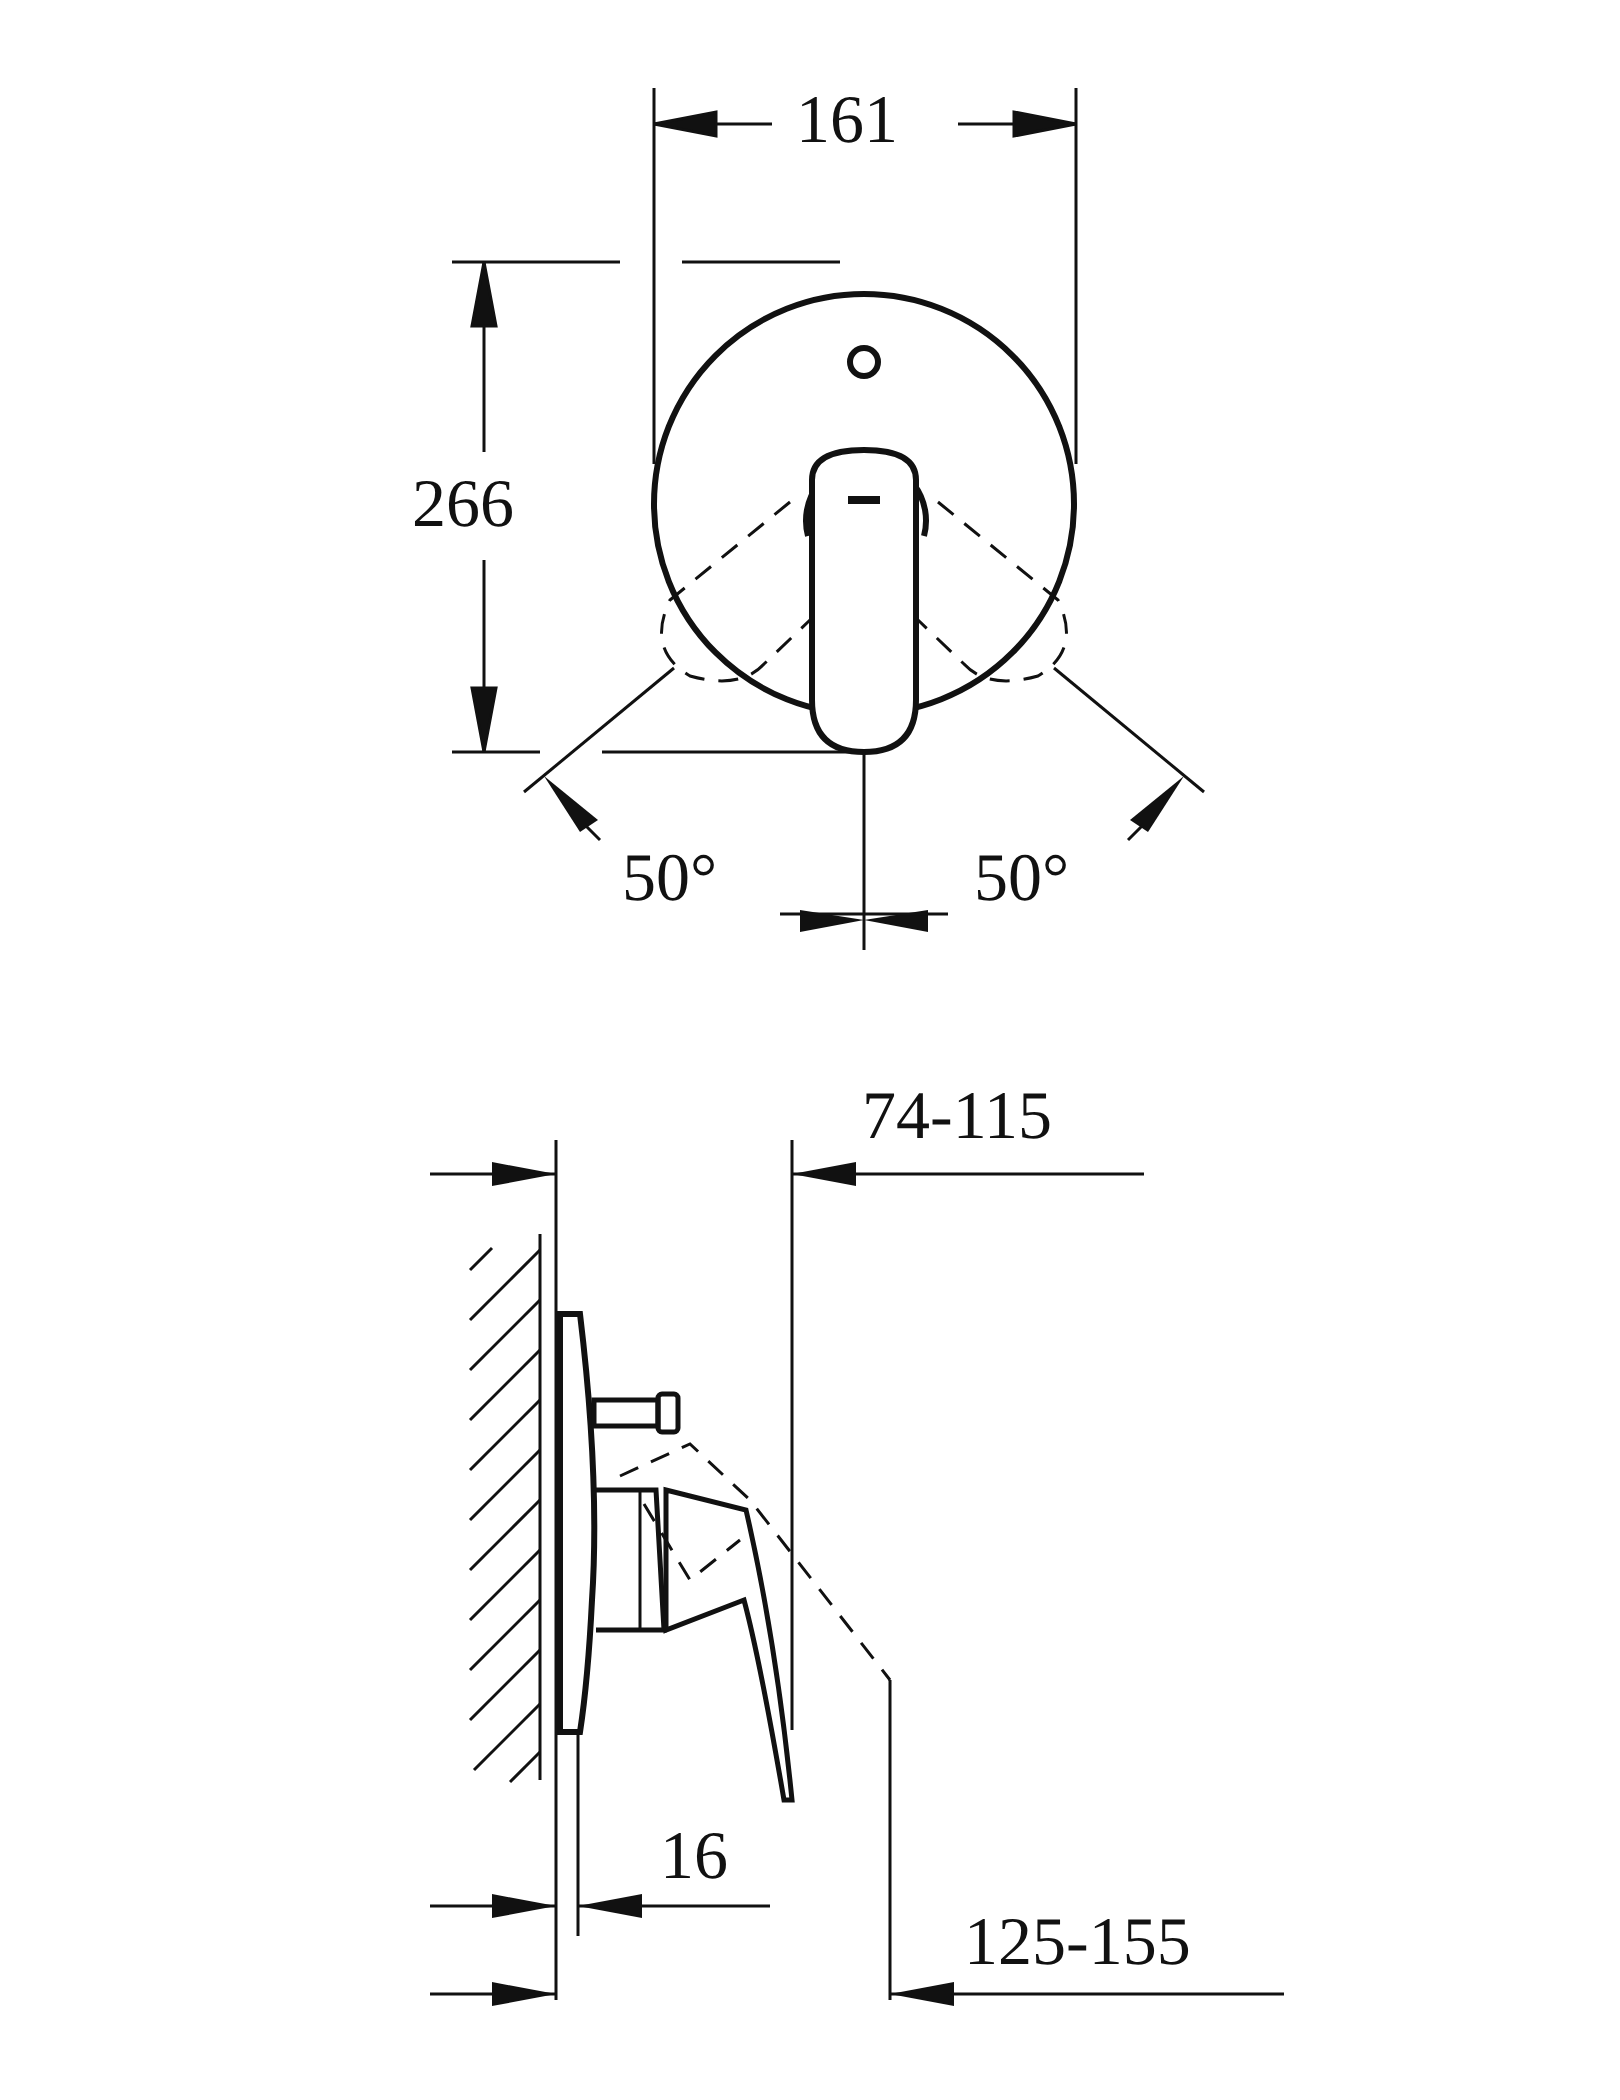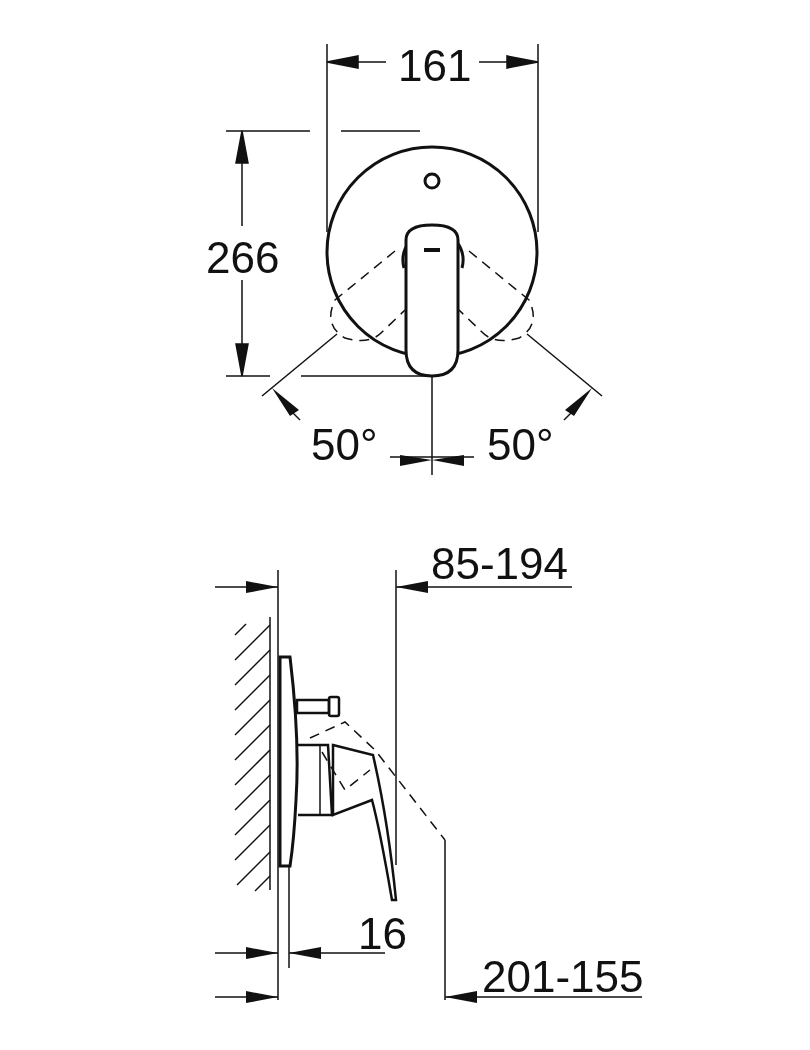--- a/index.html
+++ b/index.html
@@ -1,18 +1,18 @@
 <!DOCTYPE html>
 <html><head>
 <meta charset="utf-8">
 <style>
   html, body { margin: 0; padding: 0; background: #ffffff; }
   body { width: 810px; height: 1050px; overflow: hidden; position: relative; }
   svg { position: absolute; left: 0; top: 0; }
-  .lbl { position: absolute; font-family: Liberation Sans, sans-serif; font-size: 44px; color: #111; line-height: 1; white-space: nowrap; }
+  .lbl { position: absolute; font-family: Liberation Serif, serif; font-size: 34px; color: #111; line-height: 1; white-space: nowrap; }
 </style>
 </head>
 <body>
 
 <svg width="810" height="1050" viewBox="0 0 810 1050">
   <defs>
     <marker id="arr" viewBox="0 0 10 10" refX="10" refY="5" markerWidth="10" markerHeight="10" markerUnits="userSpaceOnUse" orient="auto-start-reverse">
       <path d="M0,2 L10,5 L0,8 z" fill="#111"></path>
     </marker>
   </defs>
@@ -119,15 +119,15 @@
     <polygon points="278,997 246,991 246,1003" fill="#111" stroke="none"></polygon>
     <line x1="445" y1="997" x2="642" y2="997" stroke-width="1.5"></line>
     <polygon points="445,997 477,991 477,1003" fill="#111" stroke="none"></polygon>
   </g>
 </svg>
 
 <div class="lbl" style="left:398px; top:44px;">161</div>
 <div class="lbl" style="left:206px; top:236px;">266</div>
 <div class="lbl" style="left:311px; top:423px;">50°</div>
 <div class="lbl" style="left:487px; top:423px;">50°</div>
-<div class="lbl" style="left:431px; top:542px;">85-194</div>
-<div class="lbl" style="left:330px; top:912px;margin-left:28px;">16</div>
-<div class="lbl" style="left:482px; top:955px;">201-155</div>
+<div class="lbl" style="left:431px; top:542px;">74-115</div>
+<div class="lbl" style="left:330px; top:912px;">16</div>
+<div class="lbl" style="left:482px; top:955px;">125-155</div>
 
 </body></html>

